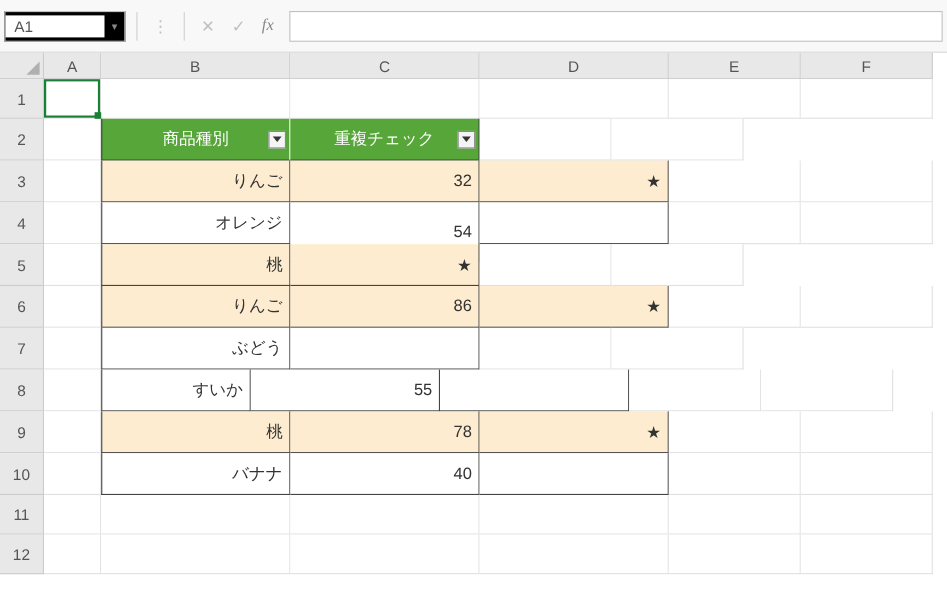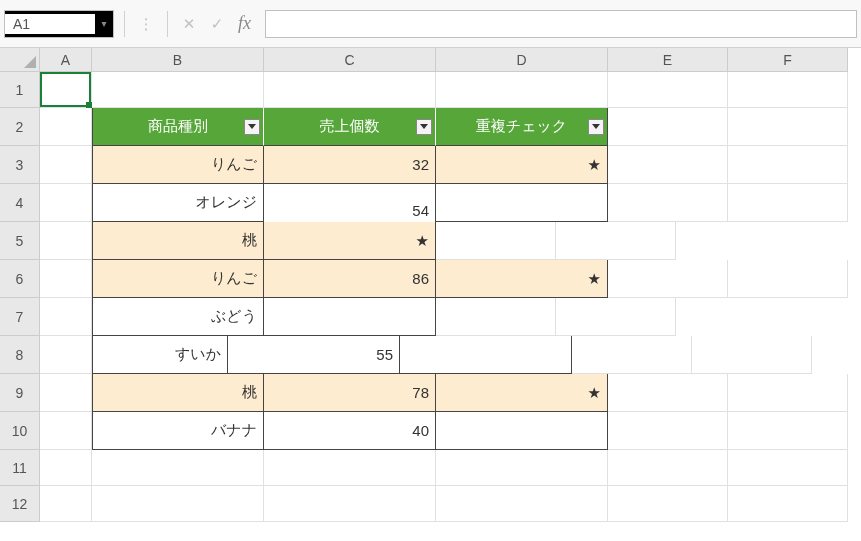--- a/index.html
+++ b/index.html
@@ -55,21 +55,21 @@
     align-items: center;
     justify-content: center;
     color: #c0c0c0;
     cursor: pointer;
     font-size: 15px;
   }
   .fx-label {
     font-style: italic;
     font-family: "Times New Roman", serif;
     color: #888;
-    font-size: 18px;
+    font-size: 15px;
     padding: 0 4px;
     cursor: pointer;
   }
   .formula-input {
     flex: 1;
     border: 1px solid #c0c0c0;
     background: #fff;
     height: 28px;
     padding: 2px 8px;
     outline: none;
@@ -247,24 +247,20 @@
         <div class="cell" style="width: 172px; height: 36px;"></div>
         <div class="cell" style="width: 120px; height: 36px;"></div>
         <div class="cell" style="width: 120px; height: 36px;"></div>
       </div>
       <div class="grow" style="height: 38px;">
         <div class="cell" style="width: 52px; height: 38px;"></div>
         <div class="cell thead" style="width: 172px; height: 38px; border-left: 1px solid rgb(68, 68, 68);">
           <span>商品種別</span>
           <div class="filter-btn"></div>
         </div>
-        <div class="cell thead" style="width: 172px; height: 38px;">
-          <span>売上個数</span>
-          <div class="filter-btn"></div>
-        </div>
         <div class="cell thead" style="width: 172px; height: 38px; border-right: 1px solid rgb(68, 68, 68);">
           <span>重複チェック</span>
           <div class="filter-btn"></div>
         </div>
         <div class="cell" style="width: 120px; height: 38px;"></div>
         <div class="cell" style="width: 120px; height: 38px;"></div>
       </div>
       <div class="grow" style="height: 38px;">
         <div class="cell" style="width: 52px; height: 38px;"></div>
         <div class="cell tcell first hl right" style="width: 172px; height: 38px;">りんご</div>

